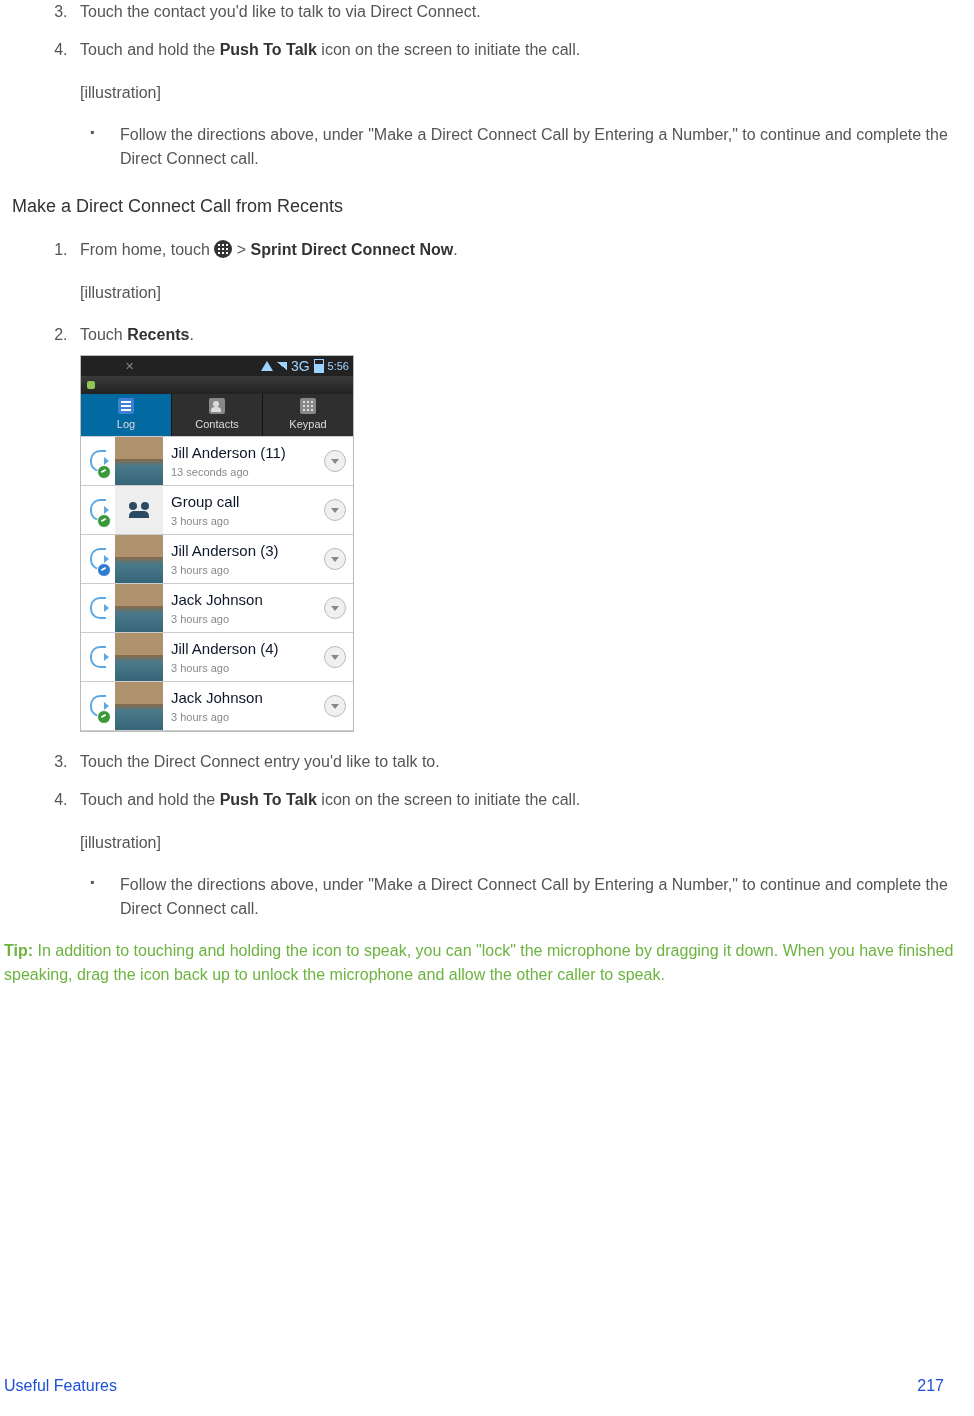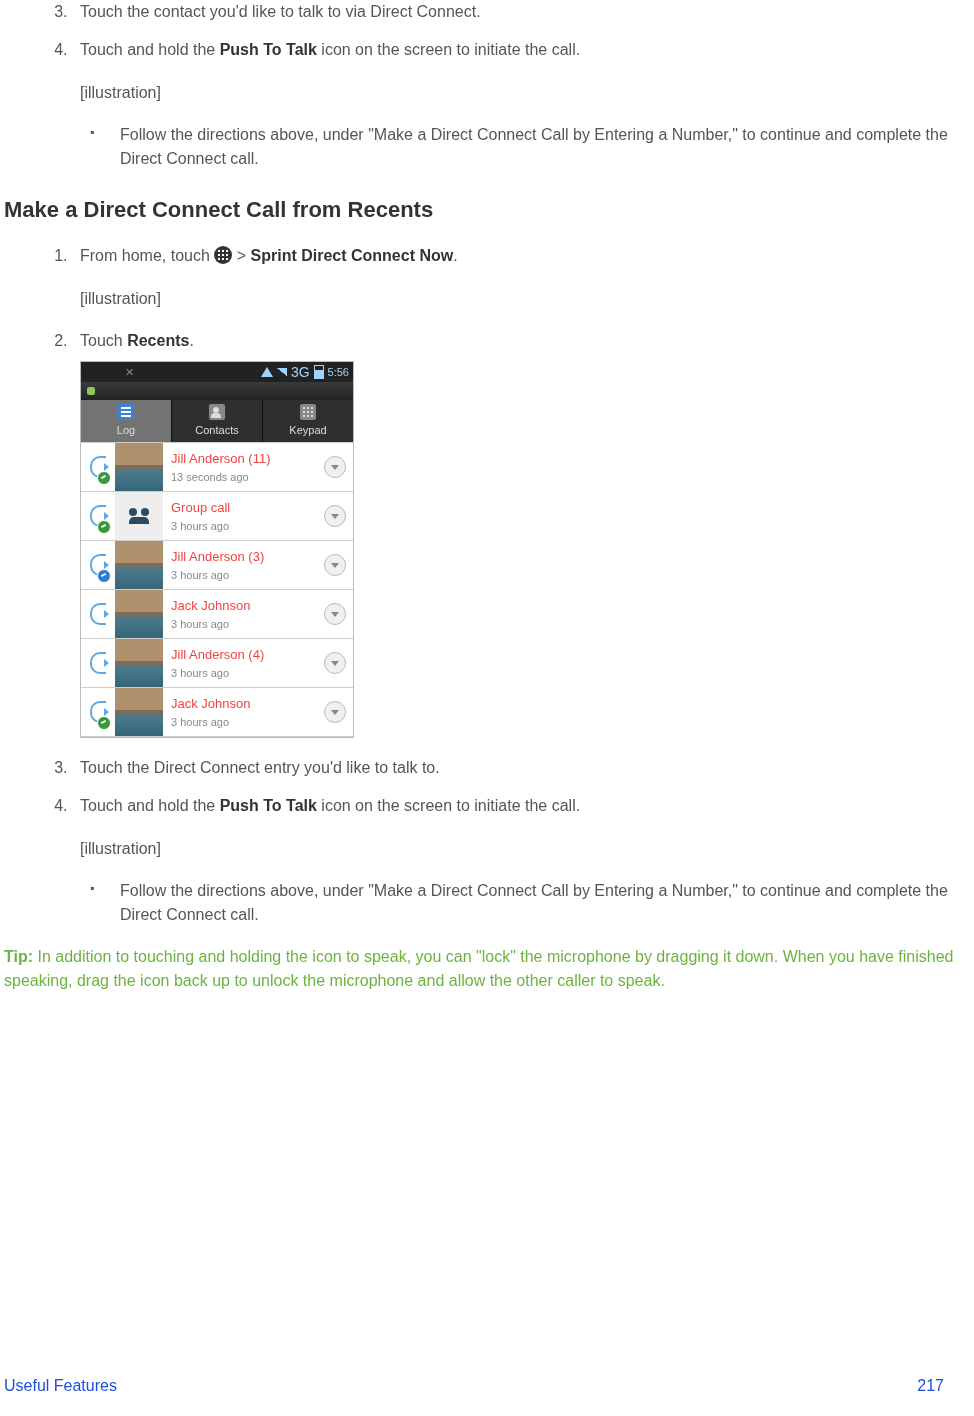--- a/index.html
+++ b/index.html
@@ -43,24 +43,24 @@
   }
   ul.bullets > li::before {
     content: "▪";
     position: absolute;
     left: -18px;
     top: 0;
     color: #555;
     font-size: 12px;
   }
   h2.section {
-    font-size: 22px;
-    font-weight: bold;
+    font-size: 18px;
+    font-weight: normal;
     color: #333;
-    margin: 22px 0 18px 0;
+    margin: 22px 0 18px 8px;
     padding-left: 4px;
   }
   .bold { font-weight: bold; color: #333; }
   .apps-icon {
     display: inline-block;
     width: 18px;
     height: 18px;
     background: #333;
     border-radius: 50%;
     vertical-align: -3px;
@@ -142,21 +142,21 @@
   .tabs .tab {
     flex: 1;
     border-right: 1px solid #111;
     display: flex;
     flex-direction: column;
     align-items: center;
     justify-content: center;
     gap: 2px;
   }
   .tabs .tab:last-child { border-right: none; }
-  .tabs .tab.active { background: #737373; }
+  .tabs .tab.active { background: #0369a1; }
   .tabs .tab .ticon { width: 16px; height: 16px; }
   .icon-log { background: #3b82d6; border-radius: 2px; position: relative; }
   .icon-log::before { content:""; position:absolute; left:3px; top:3px; right:3px; height:2px; background:#fff; box-shadow: 0 4px 0 #fff, 0 8px 0 #fff; }
   .icon-contacts { background: #888; border-radius: 2px; position:relative; }
   .icon-contacts::before { content:""; position:absolute; left:4px; top:3px; width:6px; height:6px; background:#ddd; border-radius:50%; }
   .icon-contacts::after { content:""; position:absolute; left:2px; bottom:2px; width:10px; height:5px; background:#ddd; border-radius:4px 4px 0 0; }
   .icon-keypad { background:#888; border-radius:2px; position:relative; }
   .icon-keypad::before { content:""; position:absolute; left:2px; top:2px; width:12px; height:12px;
     background: radial-gradient(circle,#ddd 1.2px,transparent 1.4px) 0 0/4px 4px; }
 
@@ -209,21 +209,21 @@
   .row .thumb {
     width: 48px; height: 48px;
     background: linear-gradient(#b0916e 45%, #8a6a46 46%, #4a7a8a 60%, #356577);
   }
   .row.groupcall .thumb { background: #eee; display:flex; align-items:center; justify-content:center; }
   .row .info {
     flex: 1;
     padding-left: 8px;
     overflow: hidden;
   }
-  .row .info .name { font-size: 13px; color:#ef4444; white-space: nowrap; }
+  .row .info .name { font-size: 15px; color:#0f172a; white-space: nowrap; }
   .row .info .time { font-size: 11px; color:#888; }
   .row .action {
     width: 36px; display:flex; align-items:center; justify-content:center;
   }
   .chev {
     width: 20px; height: 20px;
     border: 1px solid #bbb; border-radius: 50%;
     background: #f0f0f0;
     display:flex; align-items:center; justify-content:center;
   }

